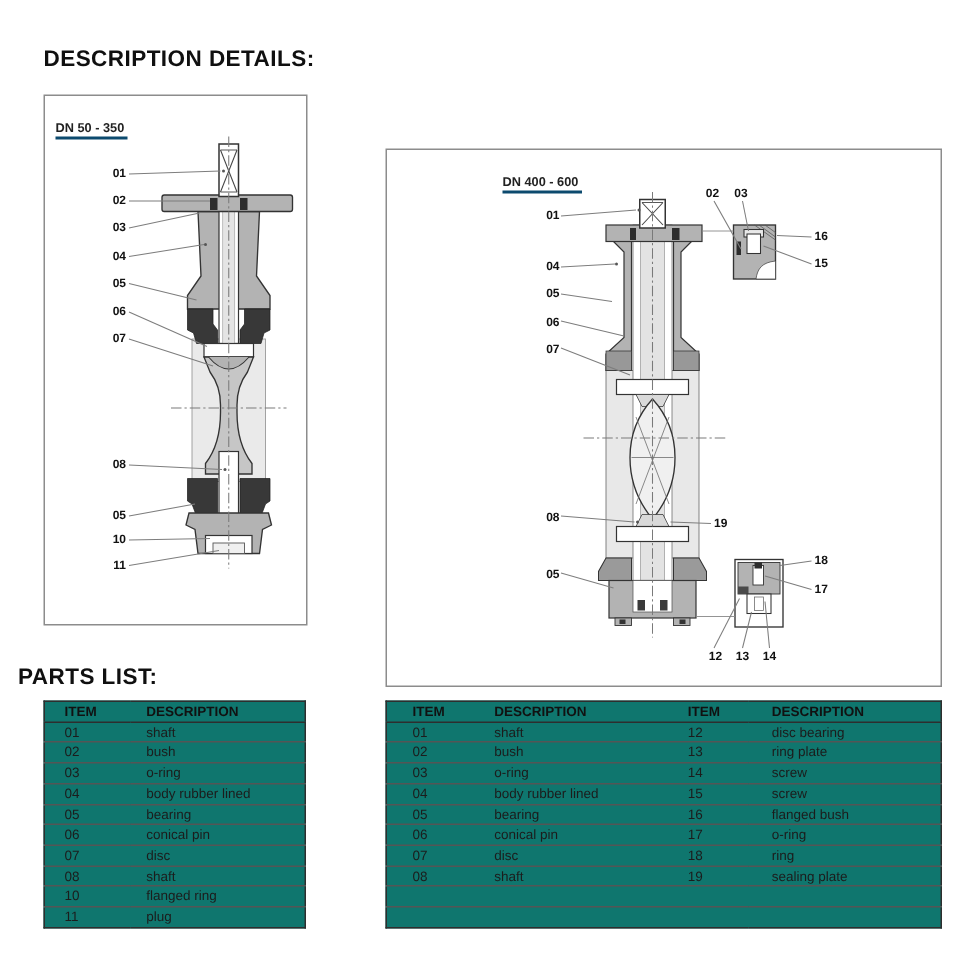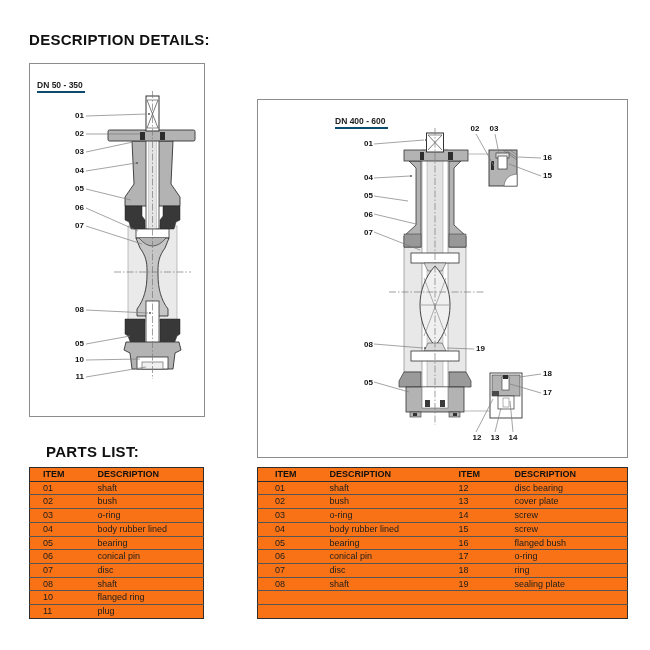--- a/index.html
+++ b/index.html
@@ -2,41 +2,41 @@
 <html><head>
 <meta charset="utf-8">
 <style>
   html,body { margin:0; padding:0; }
   body {
     width:650px; height:650px; background:#ffffff; position:relative;
     font-family:"Liberation Sans", sans-serif; color:#1a1a1a; overflow:hidden;
   }
   .heading { position:absolute; font-size:15px; font-weight:bold; letter-spacing:.3px; color:#101010; }
   #construction-heading { left:29px; top:31px; }
-  #parts-heading { left:46px; top:443px; }
+  #parts-heading { left:12px; top:443px; }
 
   .diagram-box { position:absolute; border:1px solid #8c8c8c; background:#fff; }
   #box-left  { left:29px;  top:63px; width:174px; height:352px; }
   #box-right { left:257px; top:63px; width:369px; height:357px;margin-top:36px; }
 
   .dn-label {
     position:absolute; font-size:8.5px; font-weight:bold; color:#222;
     border-bottom:2px solid #0c4a6e; padding:0 2px 1px 0; white-space:nowrap;
   }
   .co { position:absolute; font-size:8px; font-weight:bold; color:#111; line-height:10px; white-space:nowrap; }
   .co.r { width:16px; text-align:right; }
   .co.c { width:14px; text-align:center; }
 
   svg.draw { position:absolute; left:0; top:0; display:block; }
   .cl { stroke:#7a7a7a; stroke-width:.7; stroke-dasharray:7 2 1.5 2; fill:none; }
   .ld { stroke:#7d7d7d; stroke-width:.7; fill:none; }
   .dot { fill:#555; }
 
   .parts-table { position:absolute; border-collapse:collapse; table-layout:fixed;
-    background:#f97316; border:1.5px solid #2e2e2e; }
+    background:#0f766e; border:1.5px solid #2e2e2e; }
   #table-left  { left:29px;  top:467px; width:175px; }
   #table-right { left:257px; top:467px; width:371px; }
   .parts-table th, .parts-table td {
     border-top:1px solid #555; font-size:9px; height:12.7px; line-height:12.7px;
     padding:0; text-align:left; font-weight:normal; color:#1c1c1c;
     white-space:nowrap; overflow:hidden;
   }
   .parts-table th { font-weight:bold; border-top:none; border-bottom:1.6px solid #2e2e2e; color:#111; }
   #table-left th:nth-child(1), #table-left td:nth-child(1) { padding-left:13px; }
   #table-left th:nth-child(2), #table-left td:nth-child(2) { padding-left:11px; }
@@ -310,21 +310,21 @@
   <tr>
         <td>01</td>
         <td>shaft</td>
         <td>12</td>
         <td>disc bearing</td>
       </tr>
   <tr>
         <td>02</td>
         <td>bush</td>
         <td>13</td>
-        <td>cover plate</td>
+        <td>ring plate</td>
       </tr>
   <tr>
         <td>03</td>
         <td>o-ring</td>
         <td>14</td>
         <td>screw</td>
       </tr>
   <tr>
         <td>04</td>
         <td>body rubber lined</td>

